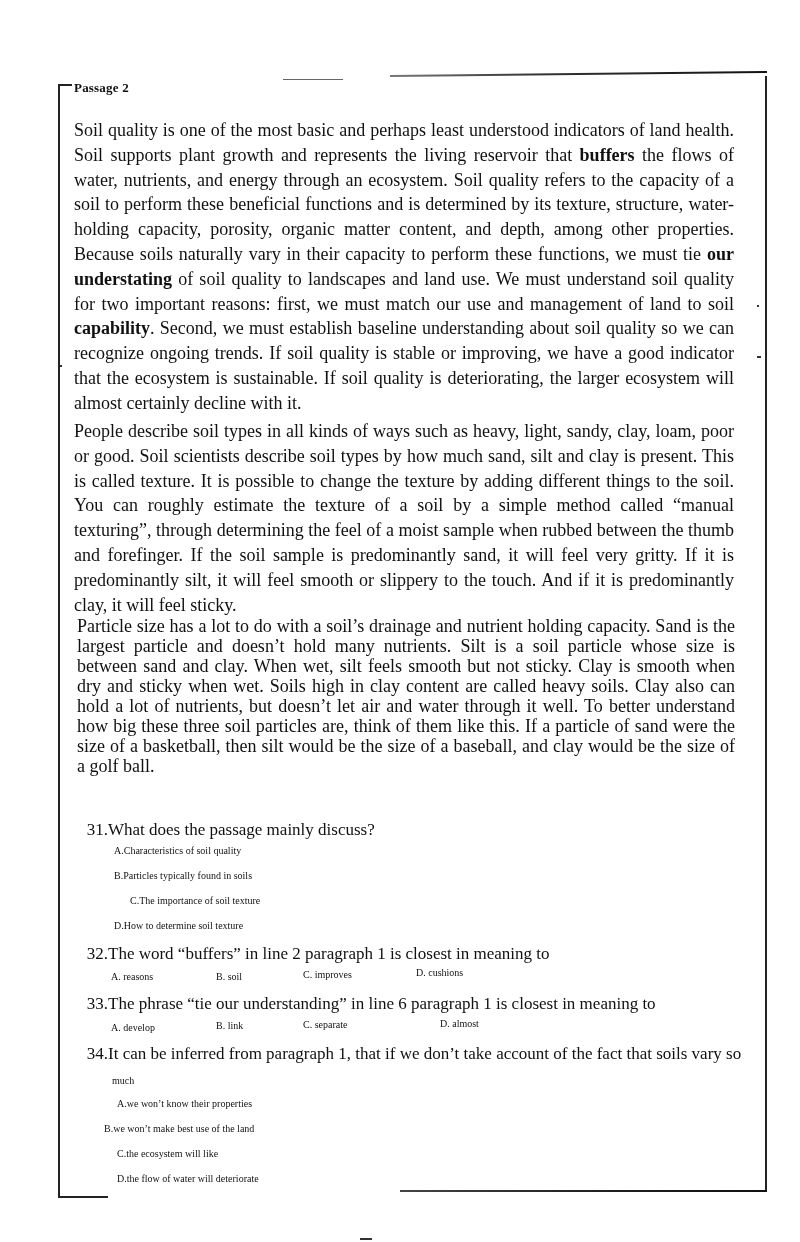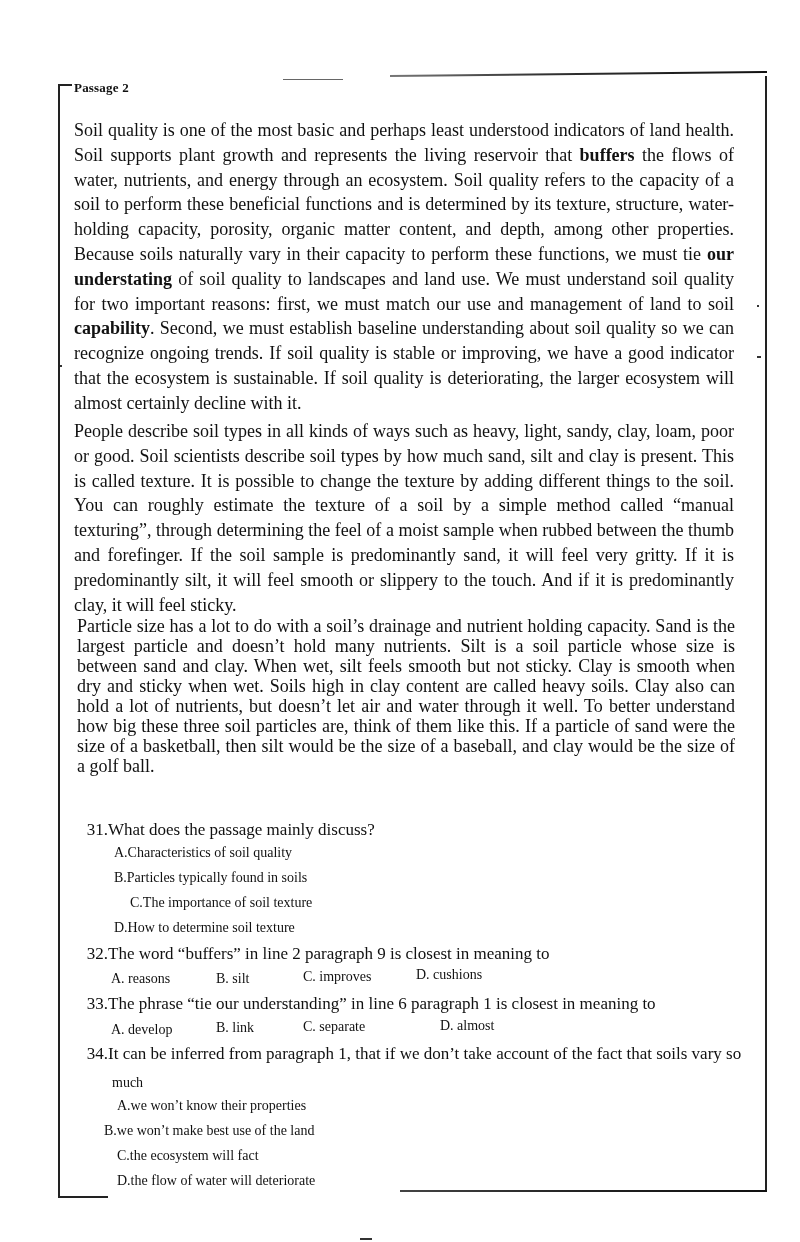--- a/index.html
+++ b/index.html
@@ -46,21 +46,21 @@
     position: absolute; left: 74px; width: 660px;
     font-size: 18px; line-height: 24.8px; text-align: justify;
   }
   .para b { font-weight: bold; }
   #p1 { top: 118px; }
   #p2 { top: 419px; }
   #p3 { top: 616px; left: 77px; width: 658px; line-height: 20px; }
 
   .q { position: absolute; font-size: 17px; white-space: nowrap; text-align: right; }
   .qnum { display: inline-block; width: 28px; }
-  .opt { position: absolute; font-size: 14px; white-space: nowrap; text-align: right; }
+  .opt { position: absolute; font-size: 10px; white-space: nowrap; text-align: right; }
 </style>
 </head>
 <body>
 
 <div class="frame-left"></div>
 <div class="frame-top-left"></div>
 <div class="frame-top-dash"></div>
 <div class="frame-top-right"></div>
 <div class="frame-right"></div>
 <div class="frame-bottom-left"></div>
@@ -78,35 +78,35 @@
 
 <div class="q" style="left:80px;top:820px">
   <span class="qnum">31.</span><span>What does the passage mainly discuss?</span>
 </div>
 <div class="opt" style="left:114px;top:845px">A.Characteristics of soil quality</div>
 <div class="opt" style="left:114px;top:870px">B.Particles typically found in soils</div>
 <div class="opt" style="left:130px;top:895px">C.The importance of soil texture</div>
 <div class="opt" style="left:114px;top:920px">D.How to determine soil texture</div>
 
 <div class="q" style="left:80px;top:944px">
-  <span class="qnum">32.</span><span>The word “buffers” in line 2 paragraph 9 is closest in meaning to</span>
+  <span class="qnum">32.</span><span>The word “buffers” in line 2 paragraph 1 is closest in meaning to</span>
 </div>
 <div class="opt" style="left:111px;top:971px">A. reasons</div>
-<div class="opt" style="left:216px;top:971px">B. silt</div>
+<div class="opt" style="left:216px;top:971px">B. soil</div>
 <div class="opt" style="left:303px;top:969px">C. improves</div>
 <div class="opt" style="left:416px;top:967px">D. cushions</div>
 
 <div class="q" style="left:80px;top:994px">
   <span class="qnum">33.</span><span>The phrase “tie our understanding” in line 6 paragraph 1 is closest in meaning to</span>
 </div>
 <div class="opt" style="left:111px;top:1022px">A. develop</div>
 <div class="opt" style="left:216px;top:1020px">B. link</div>
 <div class="opt" style="left:303px;top:1019px">C. separate</div>
 <div class="opt" style="left:440px;top:1018px">D. almost</div>
 
 <div class="q" style="left:80px;top:1044px">
   <span class="qnum">34.</span><span>It can be inferred from paragraph 1, that if we don’t take account of the fact that soils vary so</span>
 </div>
 <div class="opt" style="left:112px;top:1075px">much</div>
 <div class="opt" style="left:117px;top:1098px">A.we won’t know their properties</div>
 <div class="opt" style="left:104px;top:1123px">B.we won’t make best use of the land</div>
-<div class="opt" style="left:117px;top:1148px">C.the ecosystem will fact</div>
+<div class="opt" style="left:117px;top:1148px">C.the ecosystem will like</div>
 <div class="opt" style="left:117px;top:1173px">D.the flow of water will deteriorate</div>
 
 </body></html>

